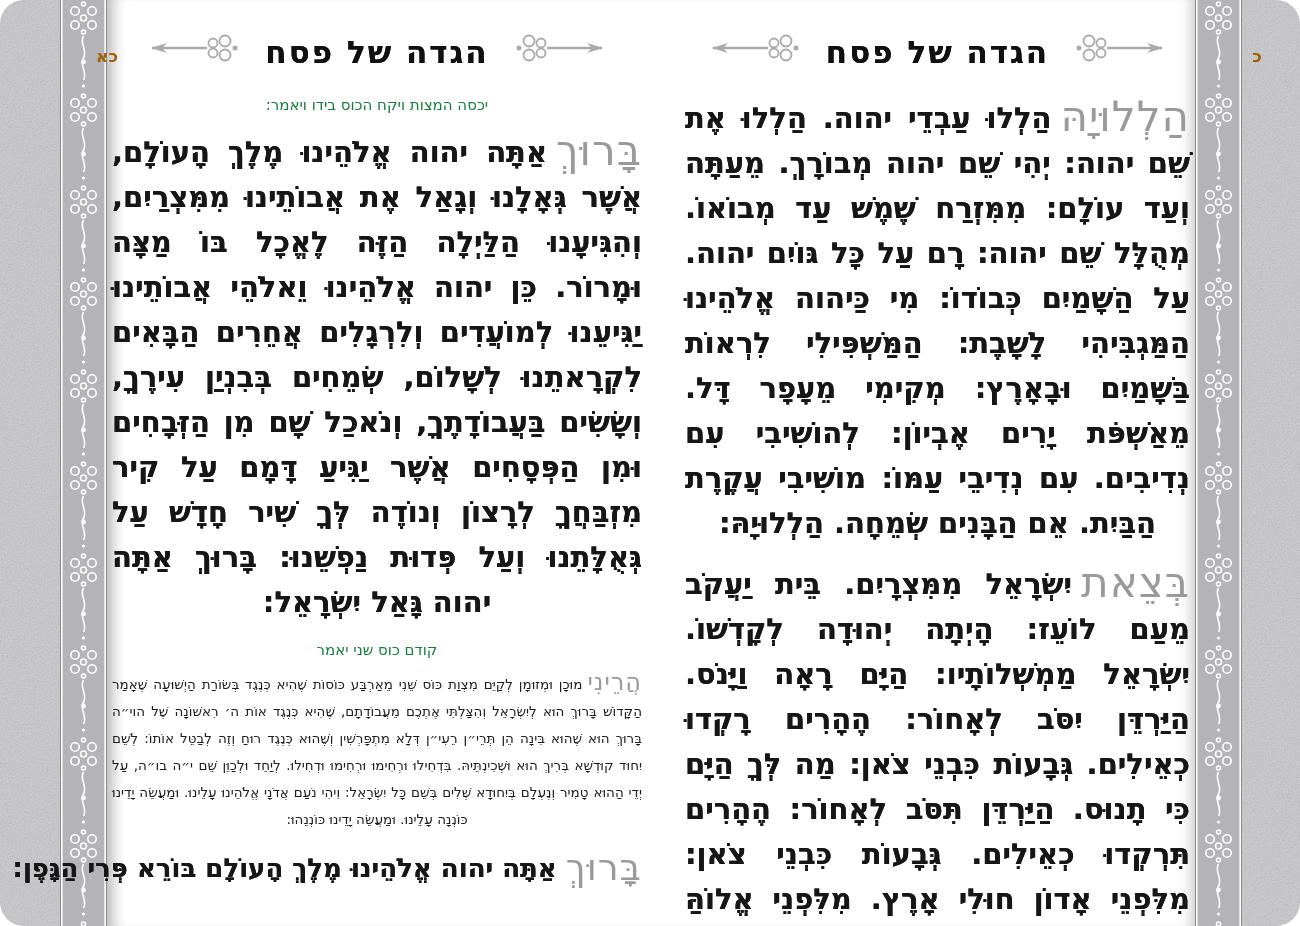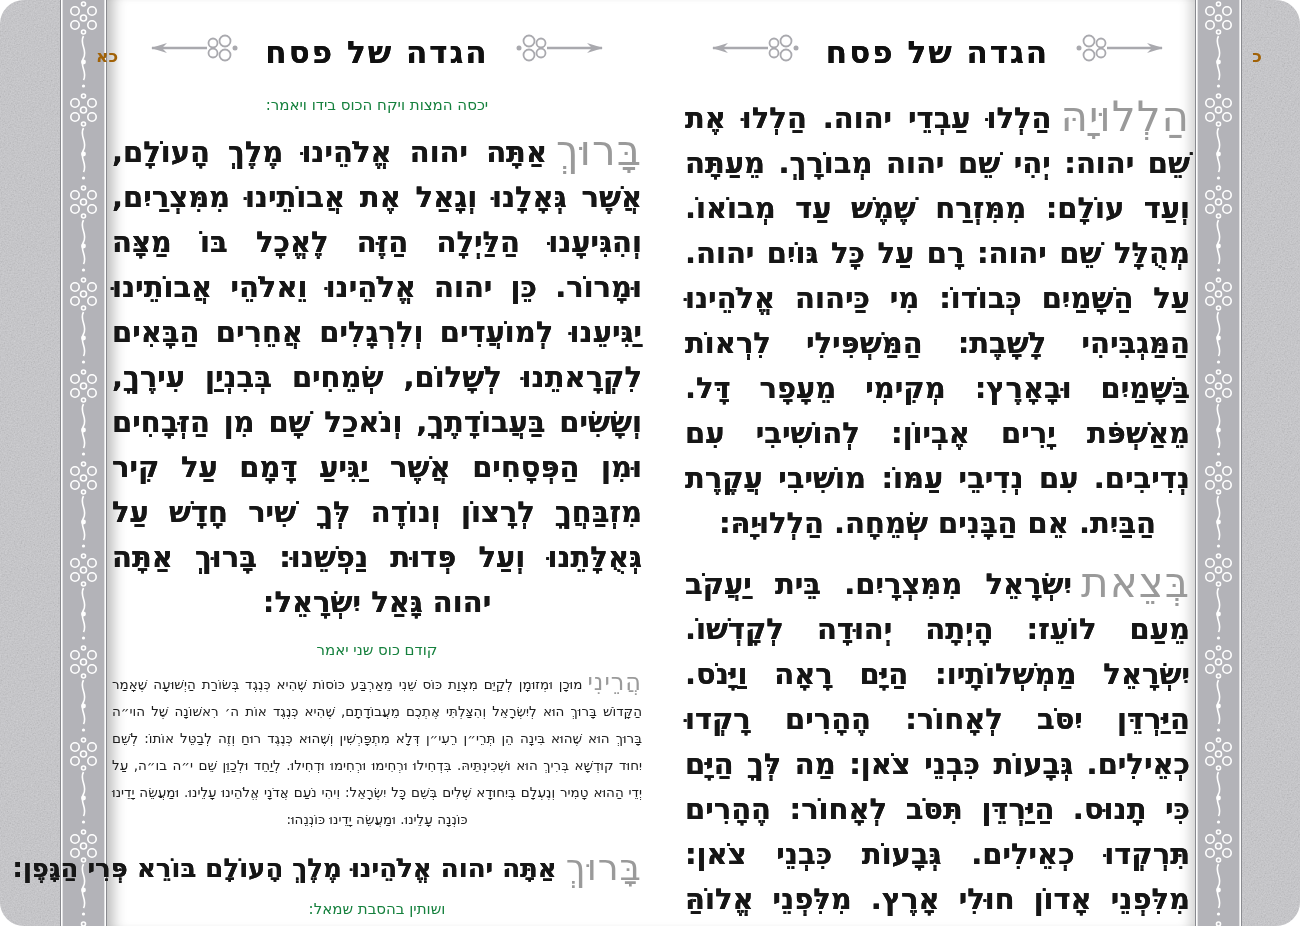--- a/index.html
+++ b/index.html
@@ -172,16 +172,15 @@
       <h1 class="page-title">הגדה של פסח</h1>
       <svg class="flourish" viewBox="0 0 92 28" width="92" height="28">
           <use href="#flourish-shape"></use>
         </svg>
     </header>
     <p class="instruction">יכסה המצות ויקח הכוס בידו ויאמר:</p>
     <p class="main-para"><span class="initial">בָּרוּךְ</span><span>אַתָּה יהוה אֱלֹהֵינוּ מֶלֶךְ הָעוֹלָם, אֲשֶׁר גְּאָלָנוּ וְגָאַל אֶת אֲבוֹתֵינוּ מִמִּצְרַיִם, וְהִגִּיעָנוּ הַלַּיְלָה הַזֶּה לֶאֱכָל בּוֹ מַצָּה וּמָרוֹר. כֵּן יהוה אֱלֹהֵינוּ וֵאלֹהֵי אֲבוֹתֵינוּ יַגִּיעֵנוּ לְמוֹעֲדִים וְלִרְגָלִים אֲחֵרִים הַבָּאִים לִקְרָאתֵנוּ לְשָׁלוֹם, שְׂמֵחִים בְּבִנְיַן עִירֶךָ, וְשָׂשִׂים בַּעֲבוֹדָתֶךָ, וְנֹאכַל שָׁם מִן הַזְּבָחִים וּמִן הַפְּסָחִים אֲשֶׁר יַגִּיעַ דָּמָם עַל קִיר מִזְבַּחֲךָ לְרָצוֹן וְנוֹדֶה לְּךָ שִׁיר חָדָשׁ עַל גְּאֻלָּתֵנוּ וְעַל פְּדוּת נַפְשֵׁנוּ: בָּרוּךְ אַתָּה יהוה גָּאַל יִשְׂרָאֵל:</span></p>
     <p class="instruction instr-mid">קודם כוס שני יאמר</p>
     <p class="kavanah"><span class="initial">הֲרֵינִי</span><span>מוּכָן וּמְזוּמָן לְקַיֵּם מִצְוַת כּוֹס שֵׁנִי מֵאַרְבַּע כּוֹסוֹת שֶׁהִיא כְּנֶגֶד בְּשׂוֹרַת הַיְשׁוּעָה שֶׁאָמַר הַקָּדוֹשׁ בָּרוּךְ הוּא לְיִשְׂרָאֵל וְהִצַּלְתִּי אֶתְכֶם מֵעֲבוֹדָתָם, שֶׁהִיא כְּנֶגֶד אוֹת ה׳ רִאשׁוֹנָה שֶׁל הוי״ה בָּרוּךְ הוּא שֶׁהוּא בִּינָה הֵן תְּרֵי״ן רֵעִי״ן דְּלָא מִתְפָּרְשִׁין וְשֶׁהוּא כְּנֶגֶד רוּחַ וְזֶה לְבַטֵּל אוֹתוֹ: לְשֵׁם יִחוּד קוּדְשָׁא בְּרִיךְ הוּא וּשְׁכִינְתֵּיהּ. בִּדְחִילוּ וּרְחִימוּ וּרְחִימוּ וּדְחִילוּ. לְיַחֵד וּלְכַוֵּן שֵׁם י״ה בו״ה, עַל יְדֵי הַהוּא טָמִיר וְנֶעְלָם בְּיִחוּדָא שְׁלִים בְּשֵׁם כָּל יִשְׂרָאֵל: וִיהִי נֹעַם אֲדֹנָי אֱלֹהֵינוּ עָלֵינוּ. וּמַעֲשֵׂה יָדֵינוּ כּוֹנְנָה עָלֵינוּ. וּמַעֲשֵׂה יָדֵינוּ כּוֹנְנֵהוּ:</span></p>
     <p class="hagafen"><span class="initial">בָּרוּךְ</span><span>אַתָּה יהוה אֱלֹהֵינוּ מֶלֶךְ הָעוֹלָם בּוֹרֵא פְּרִי הַגָּפֶן:</span></p>
-    <p class="instruction instr-bottom">ושותין בהסבת שמאל:</p>
   </section>
 
 </div>
 
 </body></html>

